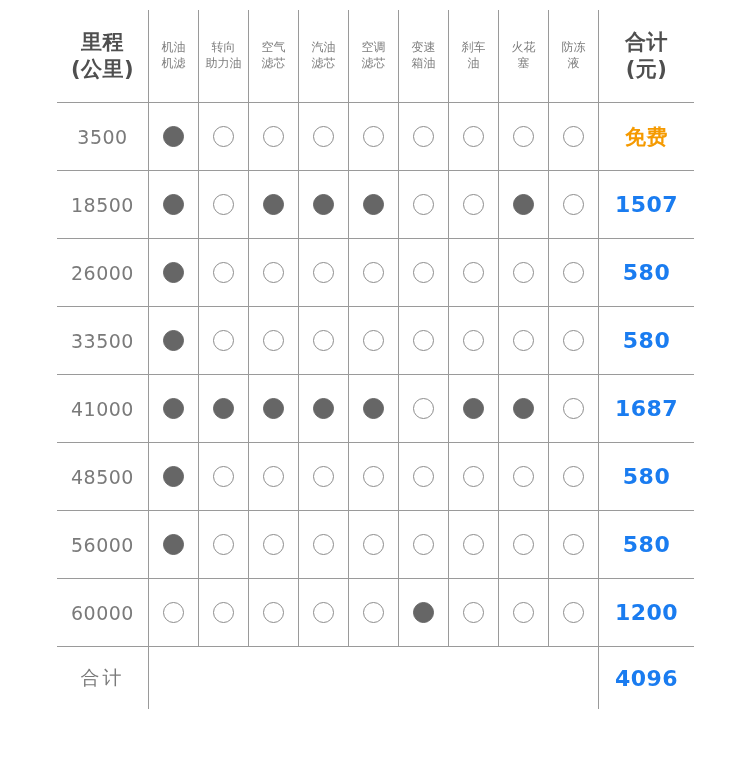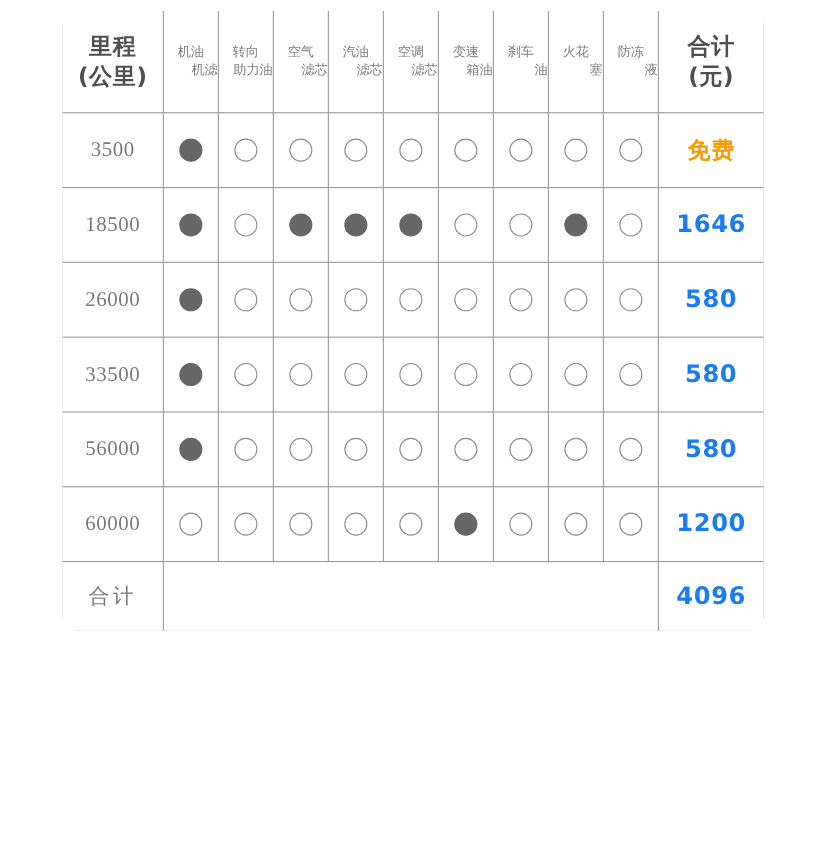--- a/index.html
+++ b/index.html
@@ -58,31 +58,30 @@
     line-height: 1.28;
     letter-spacing: 0.5px;
   }
   .hdr-item {
     font-size: 12px;
     font-weight: normal;
     color: #7d7d7d;
     line-height: 1.32;
     letter-spacing: 0px;
   }
-  .hdr-item .l2 { display: block; text-align: right; }
+  .hdr-item .l2 { display: block; }
   .hdr-main .l2 { display: block; }
 
   
   tbody tr.data-row { height: 68px; }
 
   .mileage {
     font-size: 19px;
     color: #7a7a7a;
     letter-spacing: 0.5px;
-    font-family: Liberation Serif, serif;
   }
 
   .dot {
     display: inline-block;
     width: 21px;
     height: 21px;
     border-radius: 50%;
     box-sizing: border-box;
     vertical-align: middle;
   }
@@ -199,37 +198,63 @@
           <td class="mileage">18500</td>
           <td><span class="dot filled"></span></td>
           <td><span class="dot empty"></span></td>
           <td><span class="dot filled"></span></td>
           <td><span class="dot filled"></span></td>
           <td><span class="dot filled"></span></td>
           <td><span class="dot empty"></span></td>
           <td><span class="dot empty"></span></td>
           <td><span class="dot filled"></span></td>
           <td><span class="dot empty"></span></td>
-          <td class="price">1646</td>
+          <td class="price">1507</td>
         </tr>
         <tr class="data-row">
           <td class="mileage">26000</td>
           <td><span class="dot filled"></span></td>
           <td><span class="dot empty"></span></td>
           <td><span class="dot empty"></span></td>
           <td><span class="dot empty"></span></td>
           <td><span class="dot empty"></span></td>
           <td><span class="dot empty"></span></td>
           <td><span class="dot empty"></span></td>
           <td><span class="dot empty"></span></td>
           <td><span class="dot empty"></span></td>
           <td class="price">580</td>
         </tr>
         <tr class="data-row">
           <td class="mileage">33500</td>
+          <td><span class="dot filled"></span></td>
+          <td><span class="dot empty"></span></td>
+          <td><span class="dot empty"></span></td>
+          <td><span class="dot empty"></span></td>
+          <td><span class="dot empty"></span></td>
+          <td><span class="dot empty"></span></td>
+          <td><span class="dot empty"></span></td>
+          <td><span class="dot empty"></span></td>
+          <td><span class="dot empty"></span></td>
+          <td class="price">580</td>
+        </tr>
+        <tr class="data-row">
+          <td class="mileage">41000</td>
+          <td><span class="dot filled"></span></td>
+          <td><span class="dot filled"></span></td>
+          <td><span class="dot filled"></span></td>
+          <td><span class="dot filled"></span></td>
+          <td><span class="dot filled"></span></td>
+          <td><span class="dot empty"></span></td>
+          <td><span class="dot filled"></span></td>
+          <td><span class="dot filled"></span></td>
+          <td><span class="dot empty"></span></td>
+          <td class="price">1687</td>
+        </tr>
+        <tr class="data-row">
+          <td class="mileage">48500</td>
           <td><span class="dot filled"></span></td>
           <td><span class="dot empty"></span></td>
           <td><span class="dot empty"></span></td>
           <td><span class="dot empty"></span></td>
           <td><span class="dot empty"></span></td>
           <td><span class="dot empty"></span></td>
           <td><span class="dot empty"></span></td>
           <td><span class="dot empty"></span></td>
           <td><span class="dot empty"></span></td>
           <td class="price">580</td>

